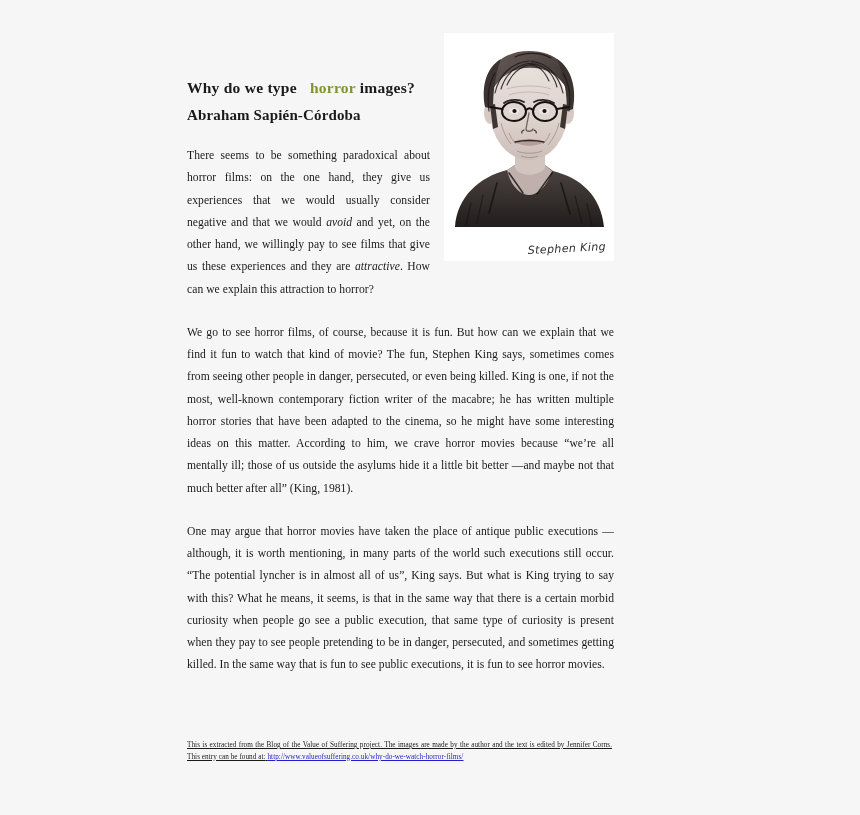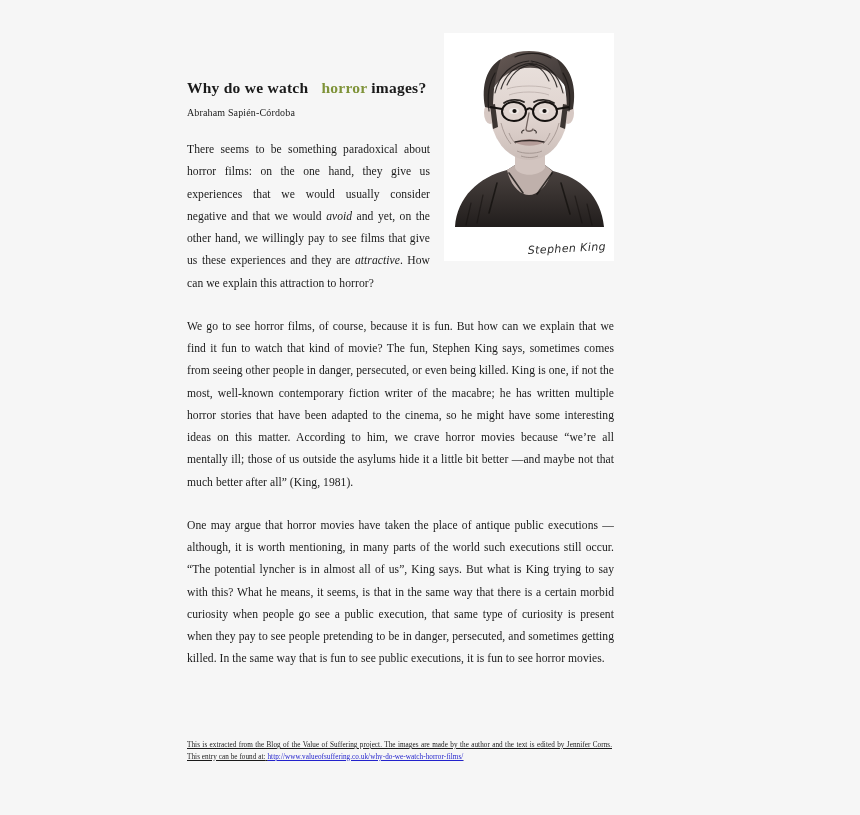--- a/index.html
+++ b/index.html
@@ -68,22 +68,22 @@
   #doc-title {
     margin: 45px 0 0 0;
     font-size: 15.5px;
     font-weight: bold;
     letter-spacing: .25px;
     line-height: 1.3;
   }
   #doc-title .accent { color: #7f9339; margin-left: 9px; }
   #doc-author {
     margin: 9px 0 0 0;
-    font-size: 10px;
-    font-weight: normal;
+    font-size: 15px;
+    font-weight: bold;
     letter-spacing: .15px;
   }
 
   
   .para {
     margin: 21px 0 0 0;
     font-size: 11.6px;
     line-height: 1.92;
     text-align: justify;
     text-justify: inter-word;
@@ -205,21 +205,21 @@
             <path d="M68 114 C74 117 87 117 93 114"></path>
             <path d="M60 96 C62 101 64 104 67 107"></path>
             <path d="M101 96 C99 101 97 104 94 107"></path>
             <path d="M72 119 C78 121 84 121 89 119"></path>
           </g>
         </svg>
       </div>
       <figcaption id="figure-caption">Stephen King</figcaption>
     </figure>
 
-    <h1 id="doc-title"><span>Why do we watch </span><span class="accent">horror</span><span> images?</span></h1>
+    <h1 id="doc-title"><span>Why do we type </span><span class="accent">horror</span><span> images?</span></h1>
 
     <div id="doc-author">Abraham Sapién-Córdoba</div>
 
 
     <p class="para"><span>There seems to be something paradoxical about horror films: on the one hand, they give us experiences that we would usually consider negative and that we would </span><em>avoid</em><span> and yet, on the other hand, we willingly pay to see films that give us these experiences and they are </span><em>attractive</em><span>. How can we explain this attraction to horror?</span></p>
 
     <p class="para">We go to see horror films, of course, because it is fun. But how can we explain that we find it fun to watch that kind of movie? The fun, Stephen King says, sometimes comes from seeing other people in danger, persecuted, or even being killed. King is one, if not the most, well-known contemporary fiction writer of the macabre; he has written multiple horror stories that have been adapted to the cinema, so he might have some interesting ideas on this matter. According to him, we crave horror movies because “we’re all mentally ill; those of us outside the asylums hide it a little bit better —and maybe not that much better after all” (King, 1981).</p>
 
     <p class="para">One may argue that horror movies have taken the place of antique public executions —although, it is worth mentioning, in many parts of the world such executions still occur. “The potential lyncher is in almost all of us”, King says. But what is King trying to say with this? What he means, it seems, is that in the same way that there is a certain morbid curiosity when people go see a public execution, that same type of curiosity is present when they pay to see people pretending to be in danger, persecuted, and sometimes getting killed. In the same way that is fun to see public executions, it is fun to see horror movies.</p>
 

